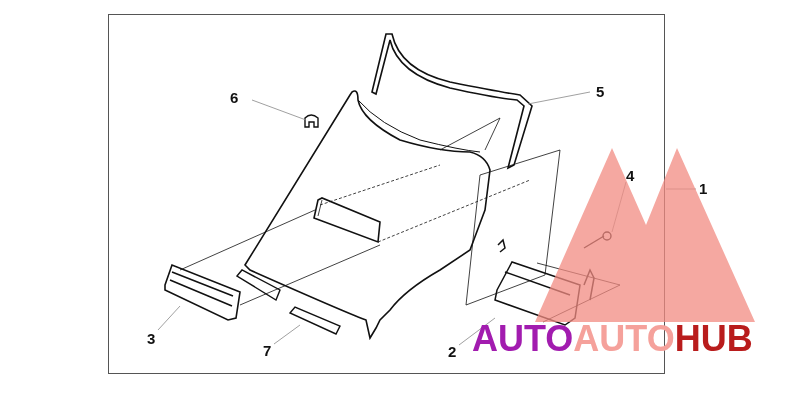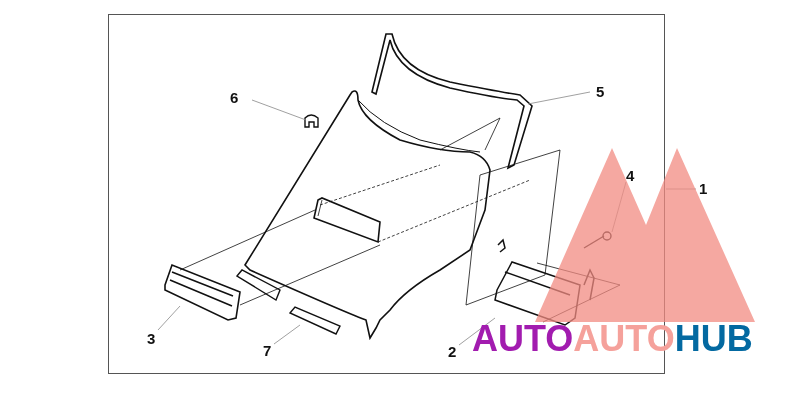--- a/index.html
+++ b/index.html
@@ -3,21 +3,21 @@
 <meta charset="utf-8">
 <style>
   html, body { margin: 0; padding: 0; background: #ffffff; }
   body { width: 800px; height: 402px; position: relative; overflow: hidden; font-family: "Liberation Sans", sans-serif; }
   .frame { position: absolute; left: 108px; top: 14px; width: 557px; height: 360px; border: 1px solid #555; box-sizing: border-box; }
   svg.diagram { position: absolute; left: 0; top: 0; }
   .callout { position: absolute; font-weight: bold; font-size: 15px; color: #111; line-height: 1; }
   .wm-text { position: absolute; left: 472px; top: 321px; font-weight: bold; font-size: 36px; letter-spacing: 0px; line-height: 1; white-space: nowrap; }
   .wm-auto { color: #a21caf; }
   .wm-moto { color: #f5a19b; }
-  .wm-hub { color: #0369a1; margin-top: 13px; }
+  .wm-hub { color: #b91c1c; margin-top: 13px; }
 </style>
 </head>
 <body>
 
 <div class="frame"></div>
 
 <svg class="diagram" width="800" height="402" viewBox="0 0 800 402">
 
   <g fill="none" stroke="#111" stroke-width="1.6">
     <path d="M372,92 L386,34 L392,34 Q400,70 450,82 Q500,92 520,95 L532,106 L514,165 L508,168 L524,106 L517,100 Q495,98 450,88 Q398,74 390,40 L376,94 Z"></path>

